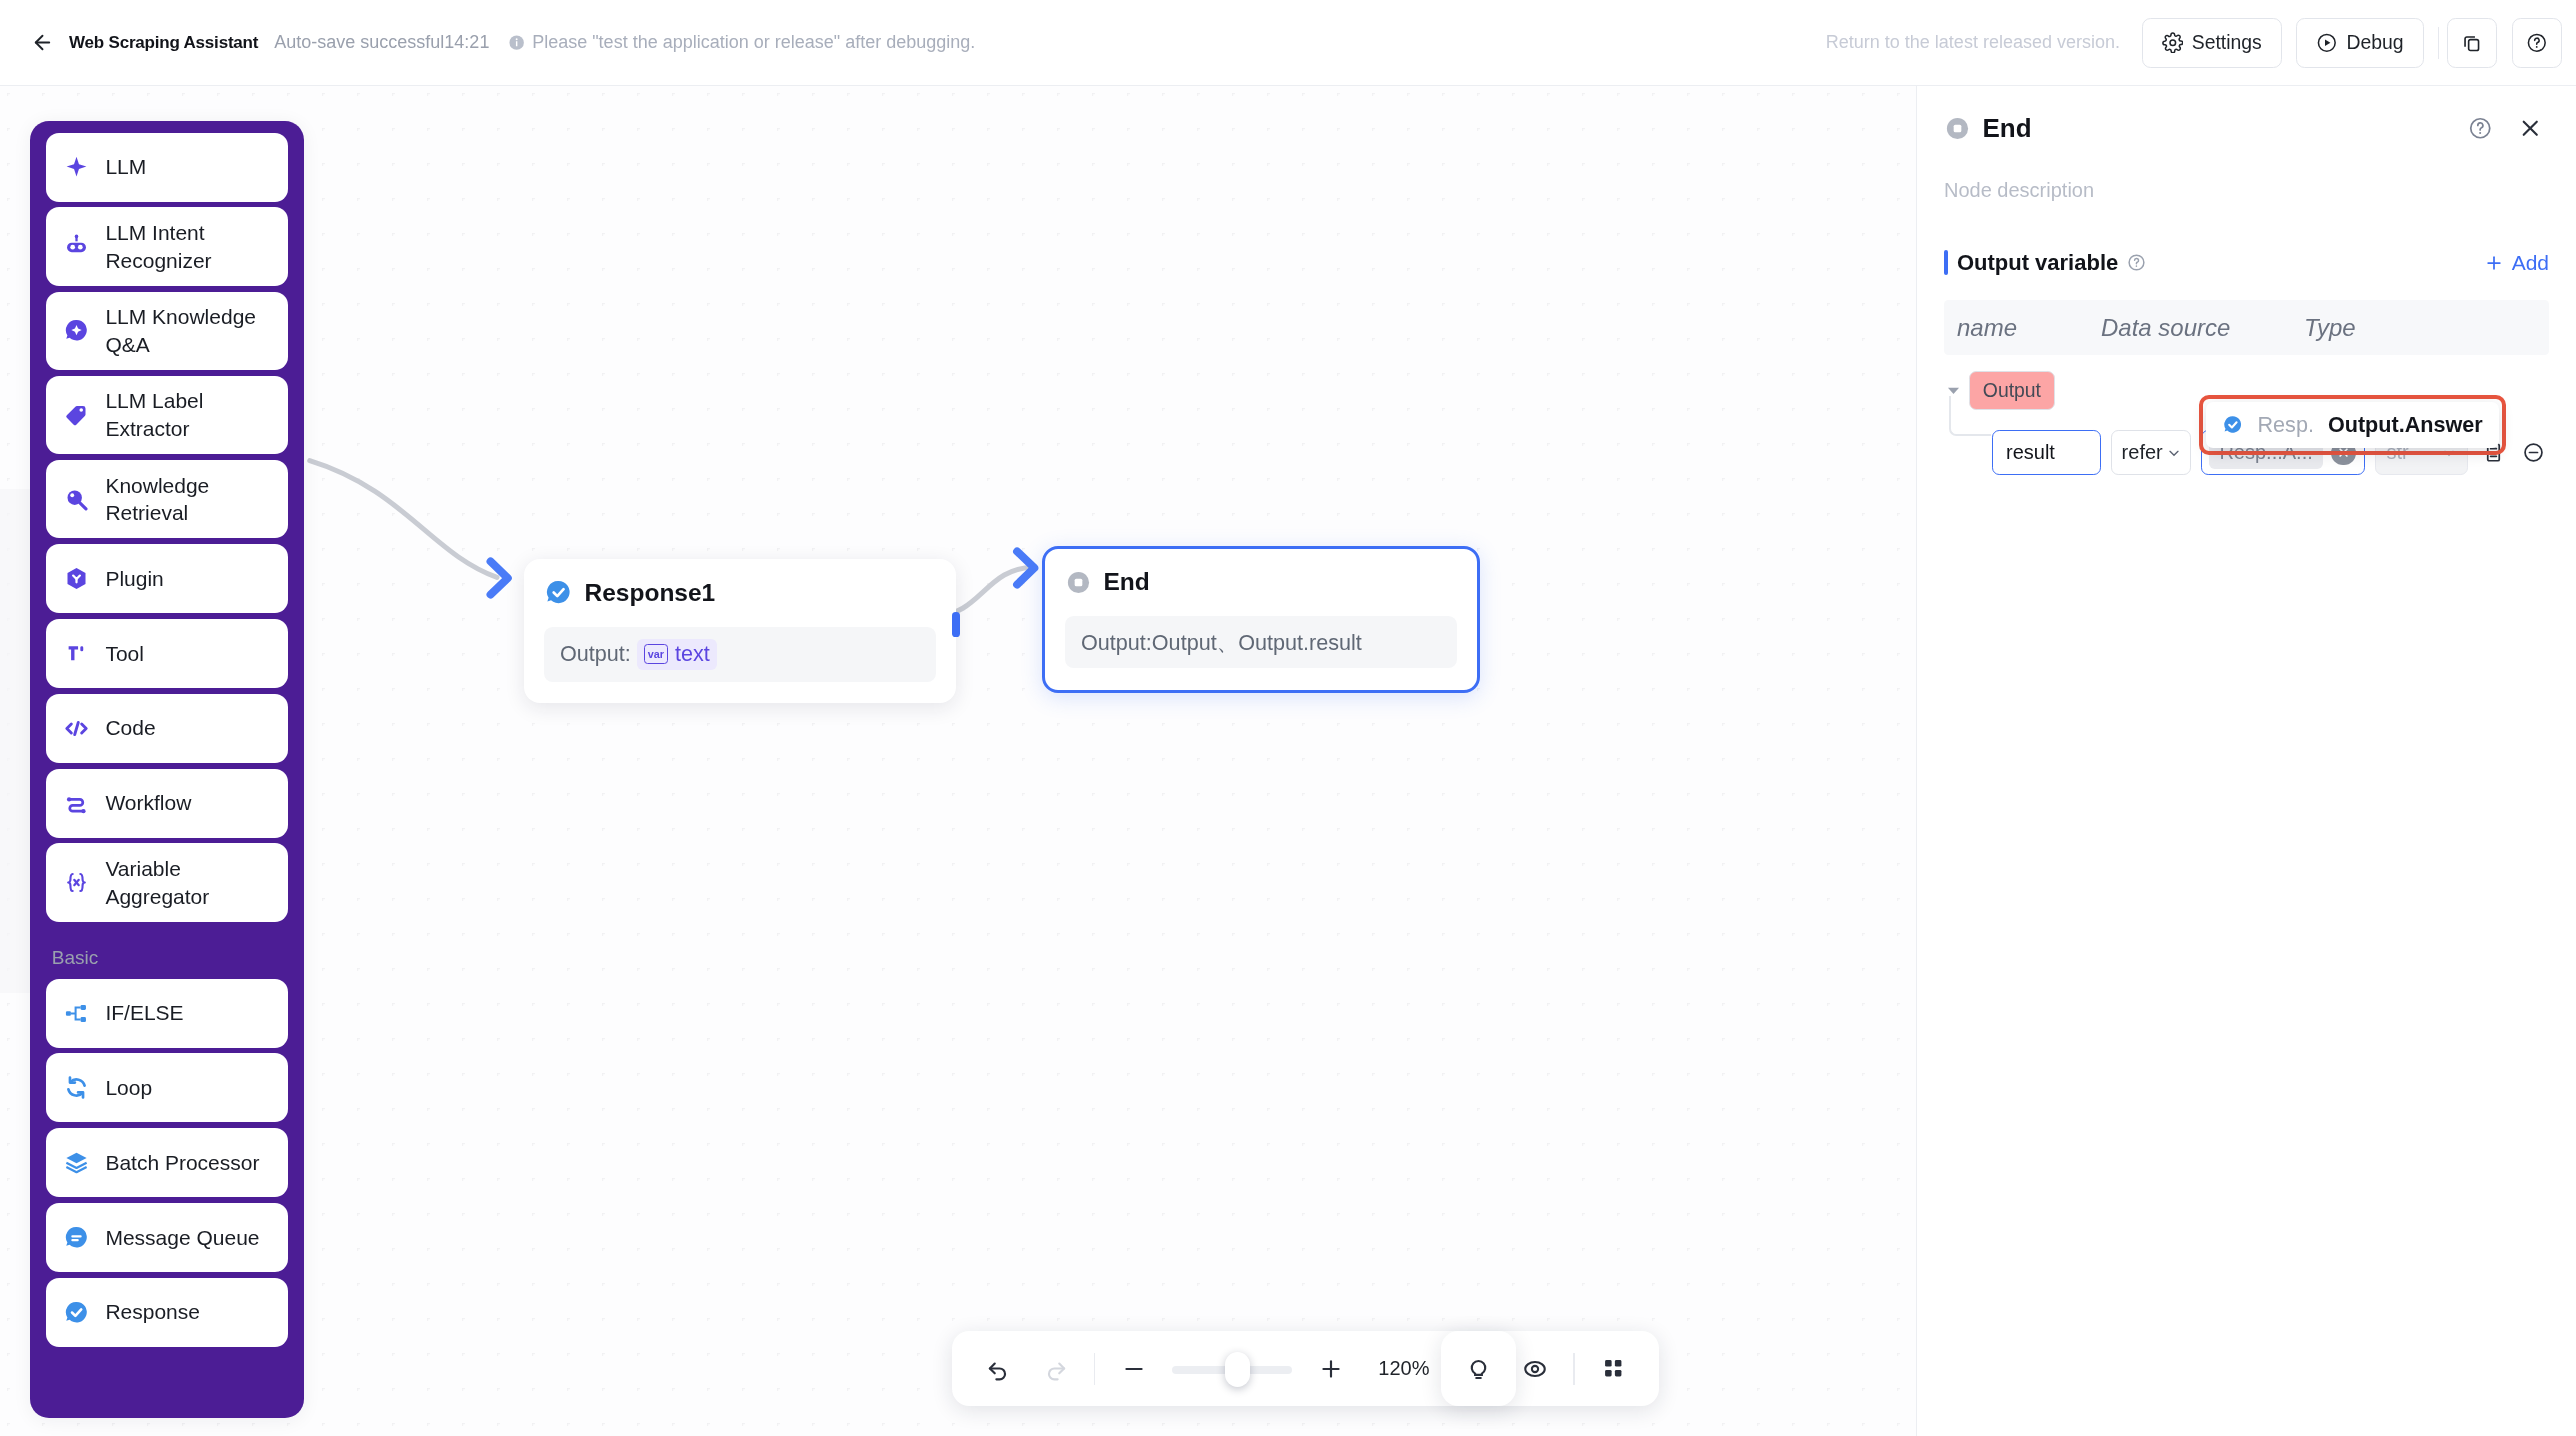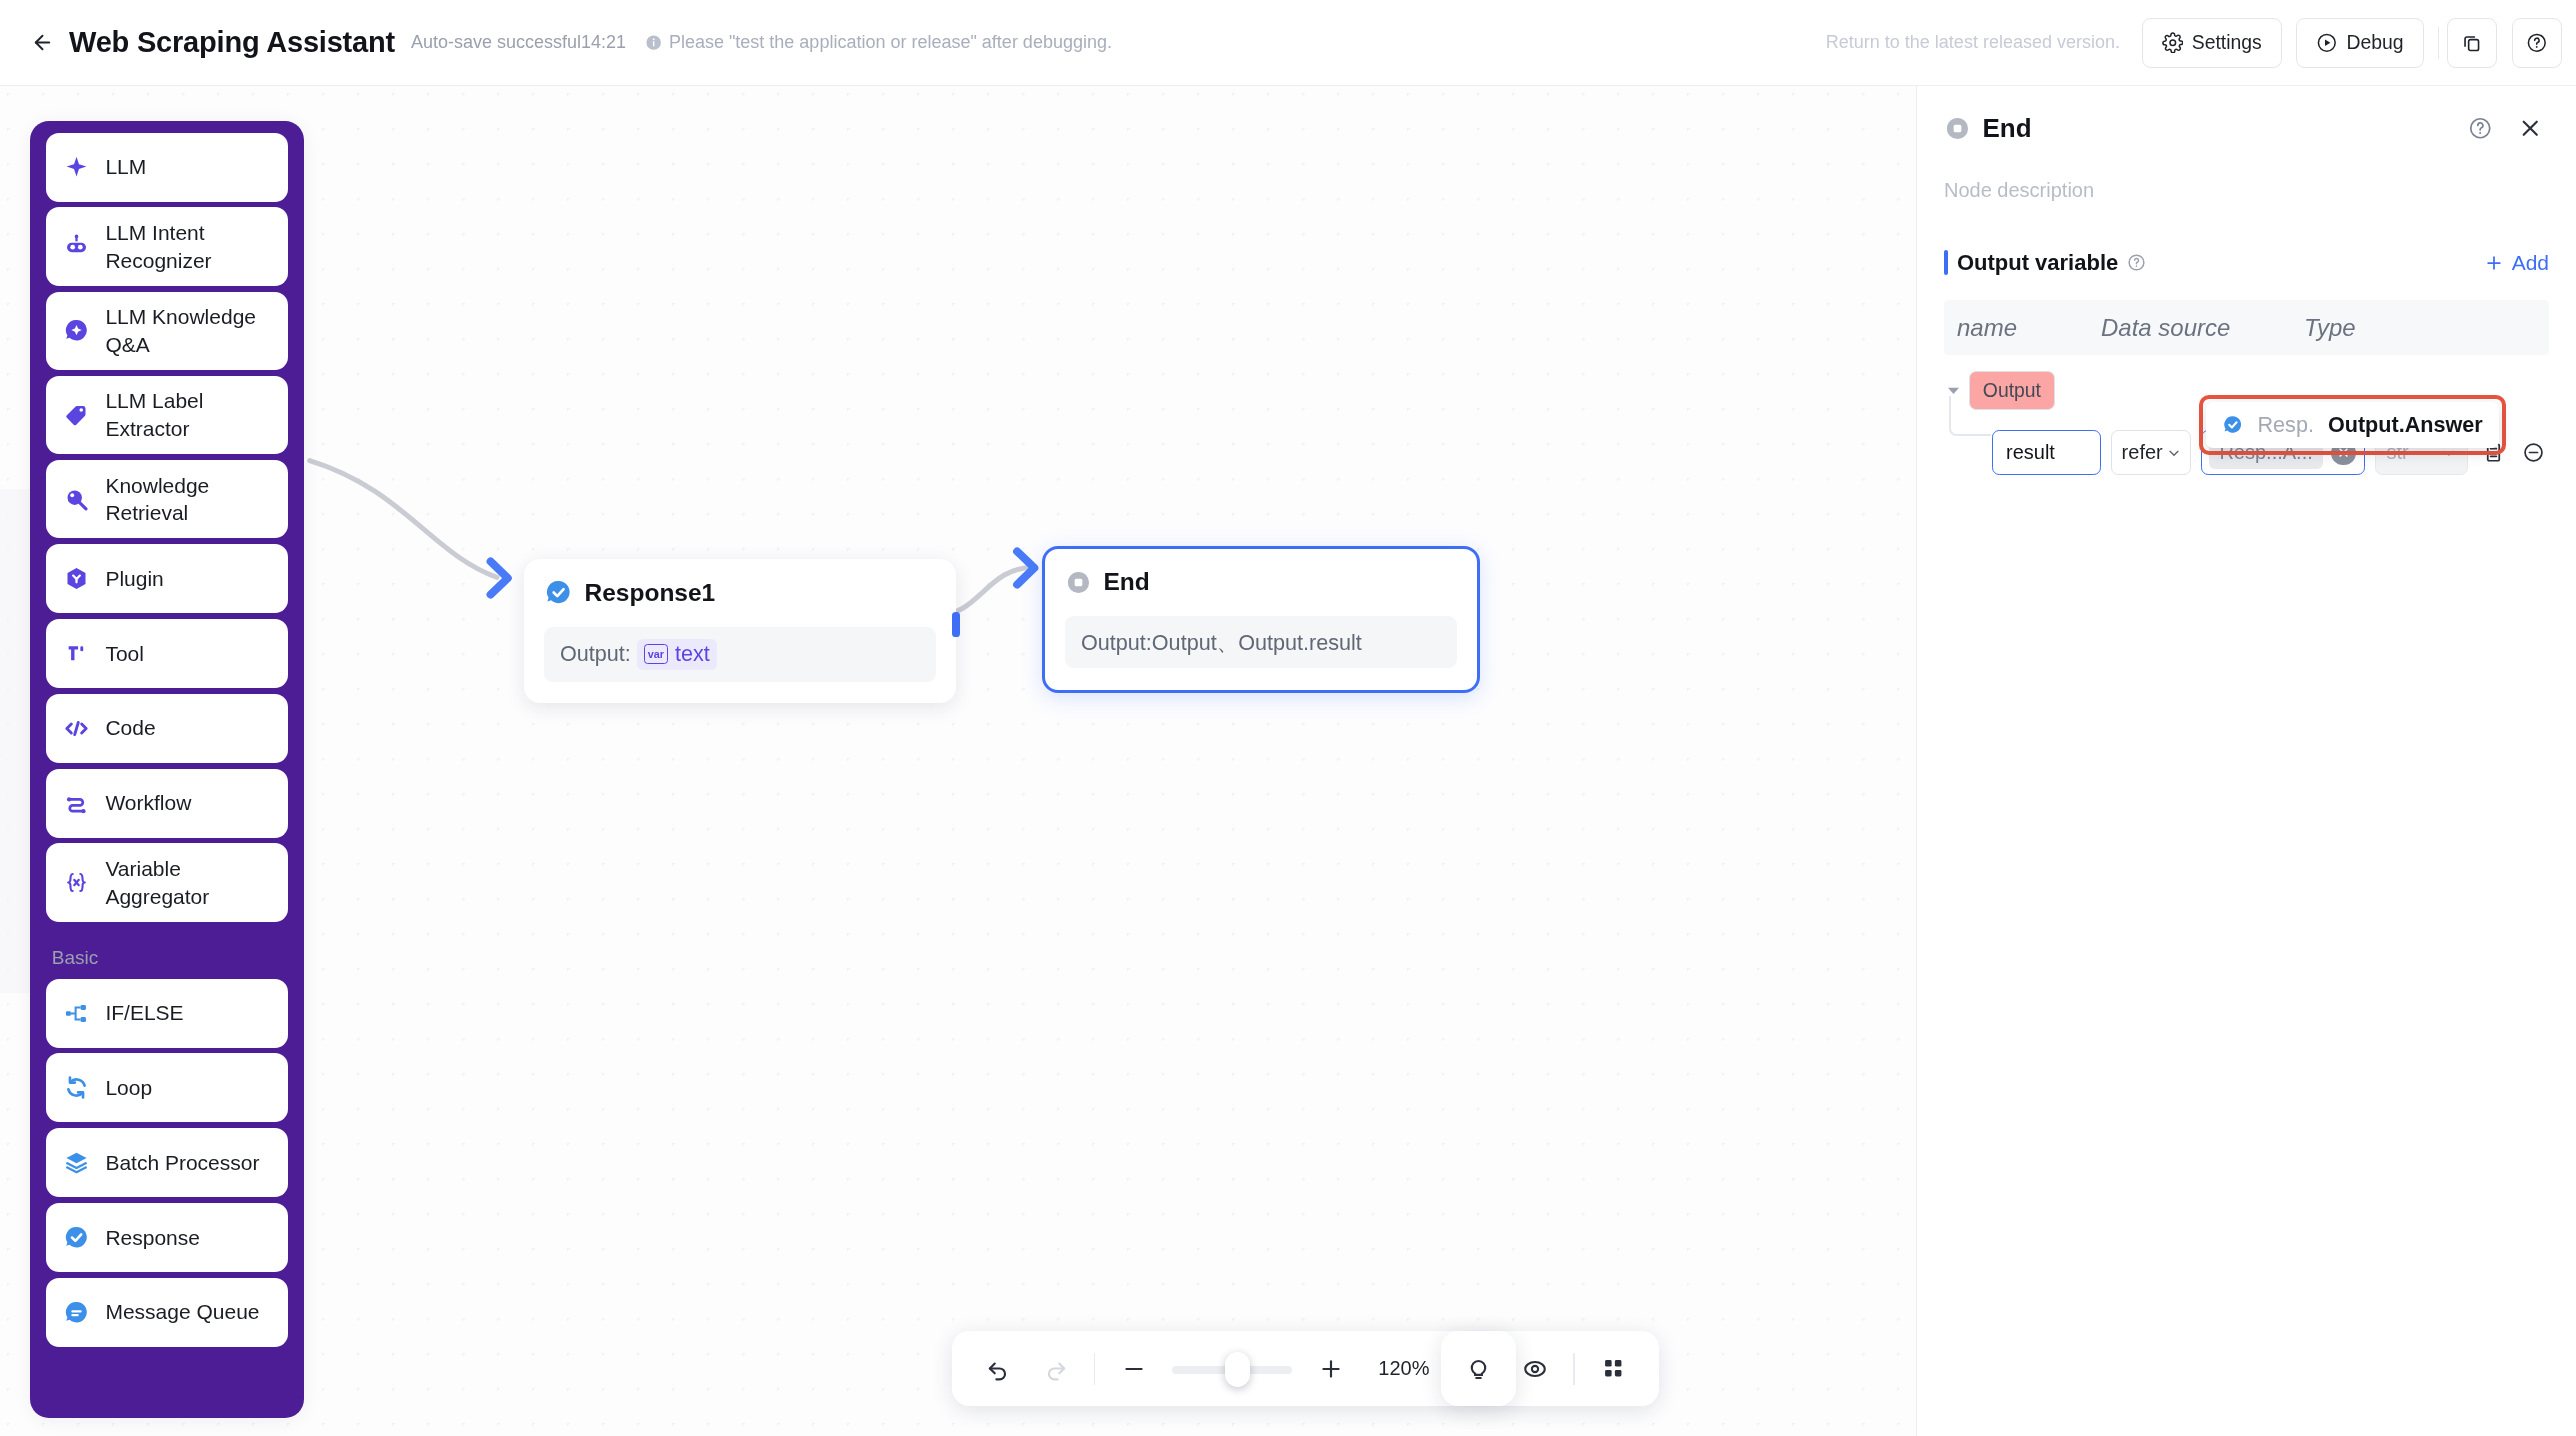--- a/index.html
+++ b/index.html
@@ -16,21 +16,21 @@
     position: absolute; left: 0; top: 0; width: 2576px; height: 86px;
     background: #ffffff; border-bottom: 0.7px solid #eceef2;
     display: flex; align-items: center; z-index: 40;
   }
   .back-btn {
     margin-left: 26px; width: 33px; height: 33px;
     display: flex; align-items: center; justify-content: center;
     cursor: pointer; border-radius: 5.8px; color: #1f2329;
   }
   .app-title {
-    margin-left: 10px; font-size: 29px; font-weight: 700; color: #12141a;
+    margin-left: 10px; font-size: 17px; font-weight: 700; color: #12141a;
     letter-spacing: -0.2px; white-space: nowrap;
   }
   .autosave {
     margin-left: 16px; font-size: 18px; color: #9aa0ad; white-space: nowrap;
   }
   .hint-wrap {
     margin-left: 19px; display: flex; align-items: center; gap: 6.5px;
     font-size: 18px; color: #a8aebb; white-space: nowrap;
   }
   .hint-icon { width: 17.3px; height: 17.3px; flex: 0 0 17.3px; }
@@ -535,35 +535,35 @@
           <path d="M3 16l9 4.6 9-4.6" fill="none" stroke="#3d90e8" stroke-width="2" stroke-linejoin="round"></path>
         </svg>
       </span>
       <span class="pal-label">Batch Processor</span>
     </div>
 
     <div class="pal-item">
       <span class="pal-icon">
         <svg width="27" height="27" viewBox="0 0 24 24">
           <path d="M12 2.6a9.1 9.1 0 1 1-6.1 15.8l-3 1 1-3A9.1 9.1 0 0 1 12 2.6z" fill="#3d90e8"></path>
-          <polyline points="8,12 11,15 16.2,9.2" fill="none" stroke="#fff" stroke-width="2.3" stroke-linecap="round" stroke-linejoin="round"></polyline>
-        </svg>
-      </span>
-      <span class="pal-label">Response</span>
+          <rect x="7.4" y="10" width="9.2" height="1.9" rx=".9" fill="#fff"></rect>
+          <rect x="7.4" y="13.4" width="6.6" height="1.9" rx=".9" fill="#fff"></rect>
+        </svg>
+      </span>
+      <span class="pal-label">Message Queue</span>
     </div>
 
     <div class="pal-item">
       <span class="pal-icon">
         <svg width="27" height="27" viewBox="0 0 24 24">
           <path d="M12 2.6a9.1 9.1 0 1 1-6.1 15.8l-3 1 1-3A9.1 9.1 0 0 1 12 2.6z" fill="#3d90e8"></path>
-          <rect x="7.4" y="10" width="9.2" height="1.9" rx=".9" fill="#fff"></rect>
-          <rect x="7.4" y="13.4" width="6.6" height="1.9" rx=".9" fill="#fff"></rect>
-        </svg>
-      </span>
-      <span class="pal-label">Message Queue</span>
+          <polyline points="8,12 11,15 16.2,9.2" fill="none" stroke="#fff" stroke-width="2.3" stroke-linecap="round" stroke-linejoin="round"></polyline>
+        </svg>
+      </span>
+      <span class="pal-label">Response</span>
     </div>
   </div>
 
   <div class="rpanel">
 
     <div class="rp-head">
       <svg width="27" height="27" viewBox="0 0 24 24">
         <circle cx="12" cy="12" r="9.4" fill="#b3b8c2"></circle>
         <rect x="8.6" y="8.6" width="6.8" height="6.8" rx="1.4" fill="#ffffff"></rect>
       </svg>

